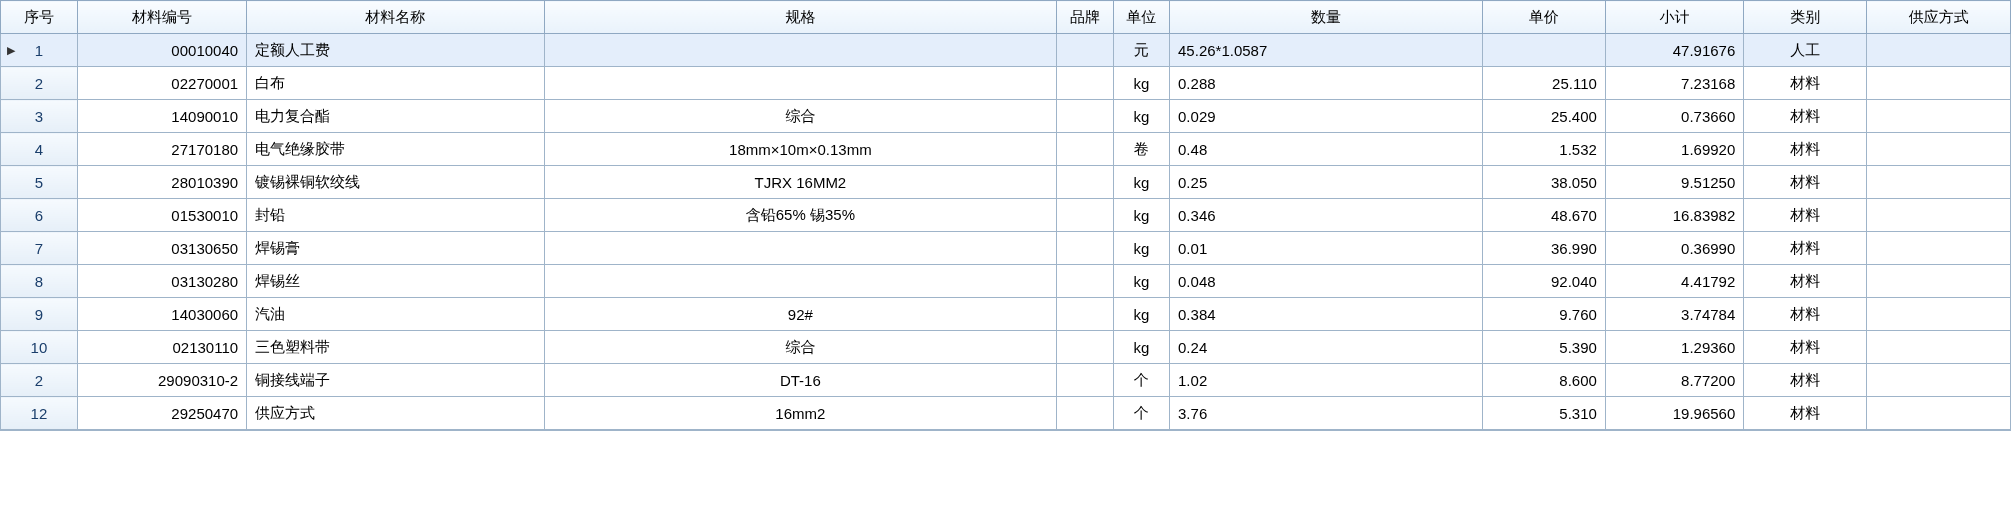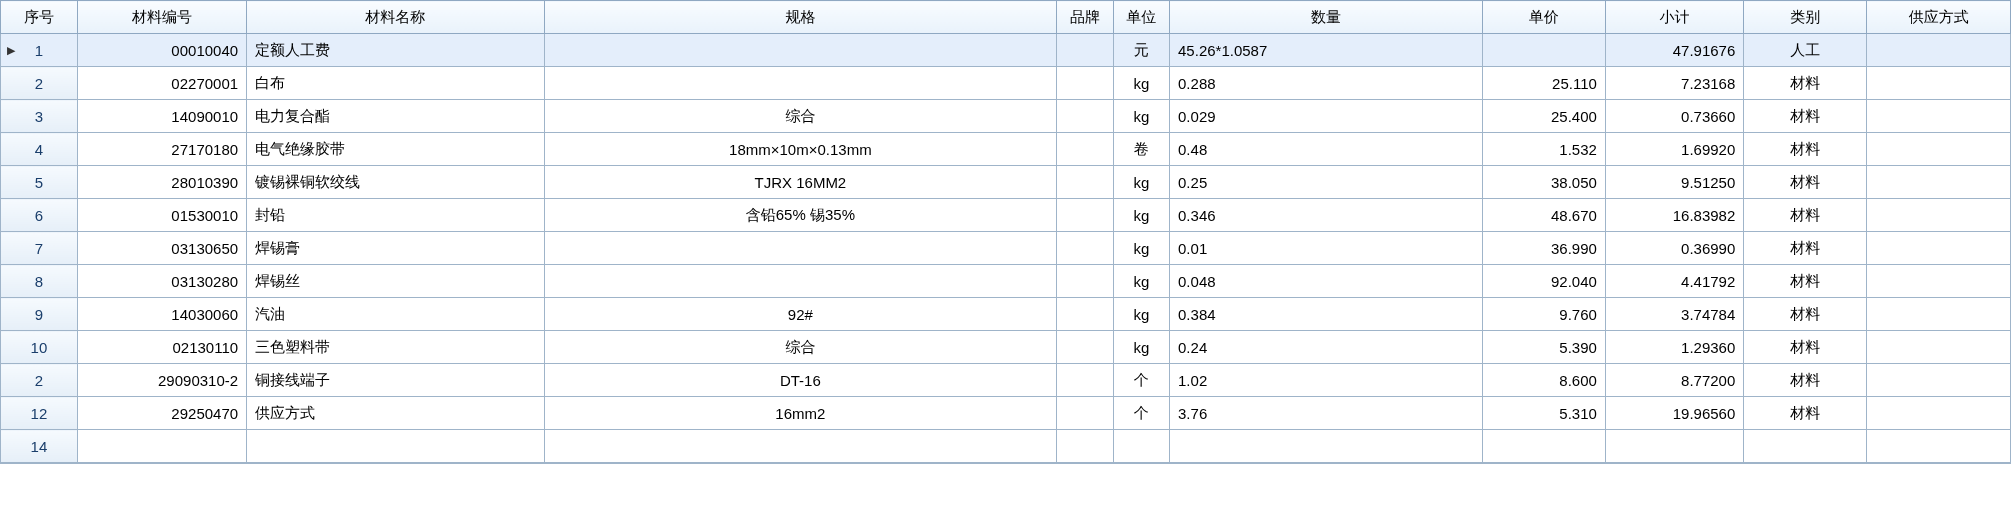--- a/index.html
+++ b/index.html
@@ -204,28 +204,15 @@
         <td class="c-name">供应方式</td>
         <td class="c-spec">16mm2</td>
         <td class="c-brand"></td>
         <td class="c-unit">个</td>
         <td class="c-qty">3.76</td>
         <td class="c-price">5.310</td>
         <td class="c-sub">19.96560</td>
         <td class="c-cat">材料</td>
         <td class="c-supply"></td>
       </tr>
-      <tr>
-        <td class="rowhdr"><span>14</span></td>
-        <td class="c-id"></td>
-        <td class="c-name"></td>
-        <td class="c-spec"></td>
-        <td class="c-brand"></td>
-        <td class="c-unit"></td>
-        <td class="c-qty"></td>
-        <td class="c-price"></td>
-        <td class="c-sub"></td>
-        <td class="c-cat"></td>
-        <td class="c-supply"></td>
-      </tr>
     </tbody>
 </table>
 <div class="footer"></div>
 
 </body></html>

